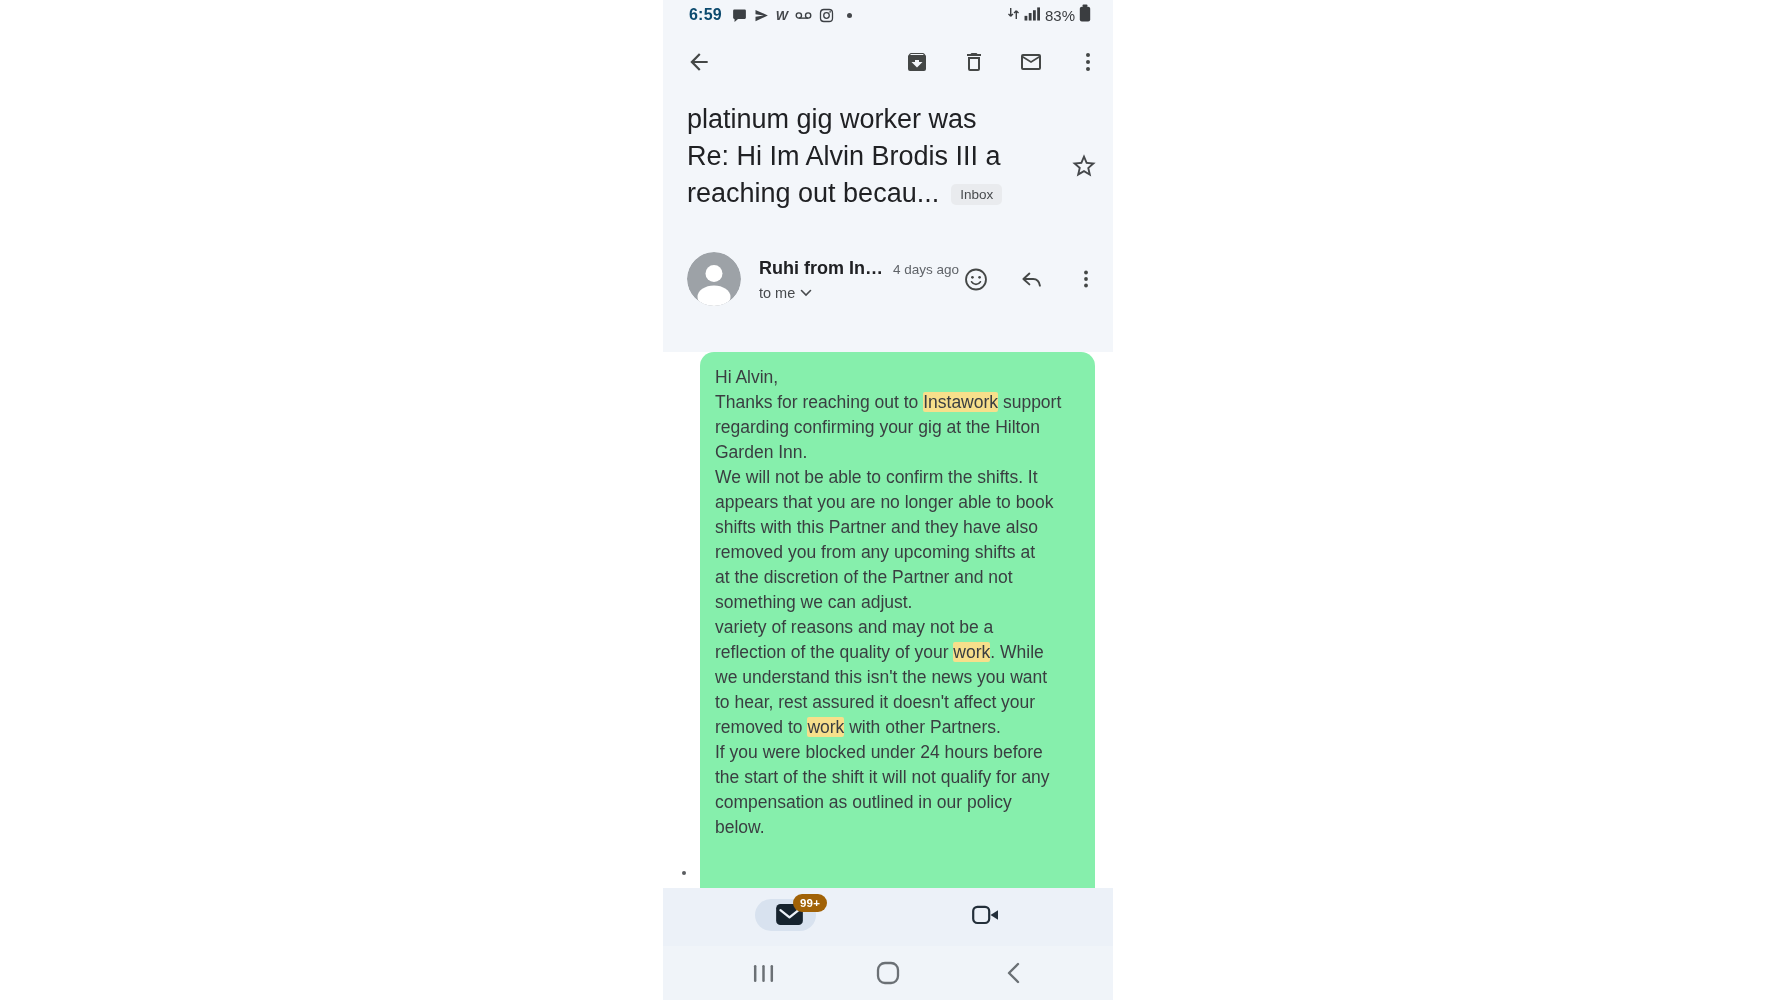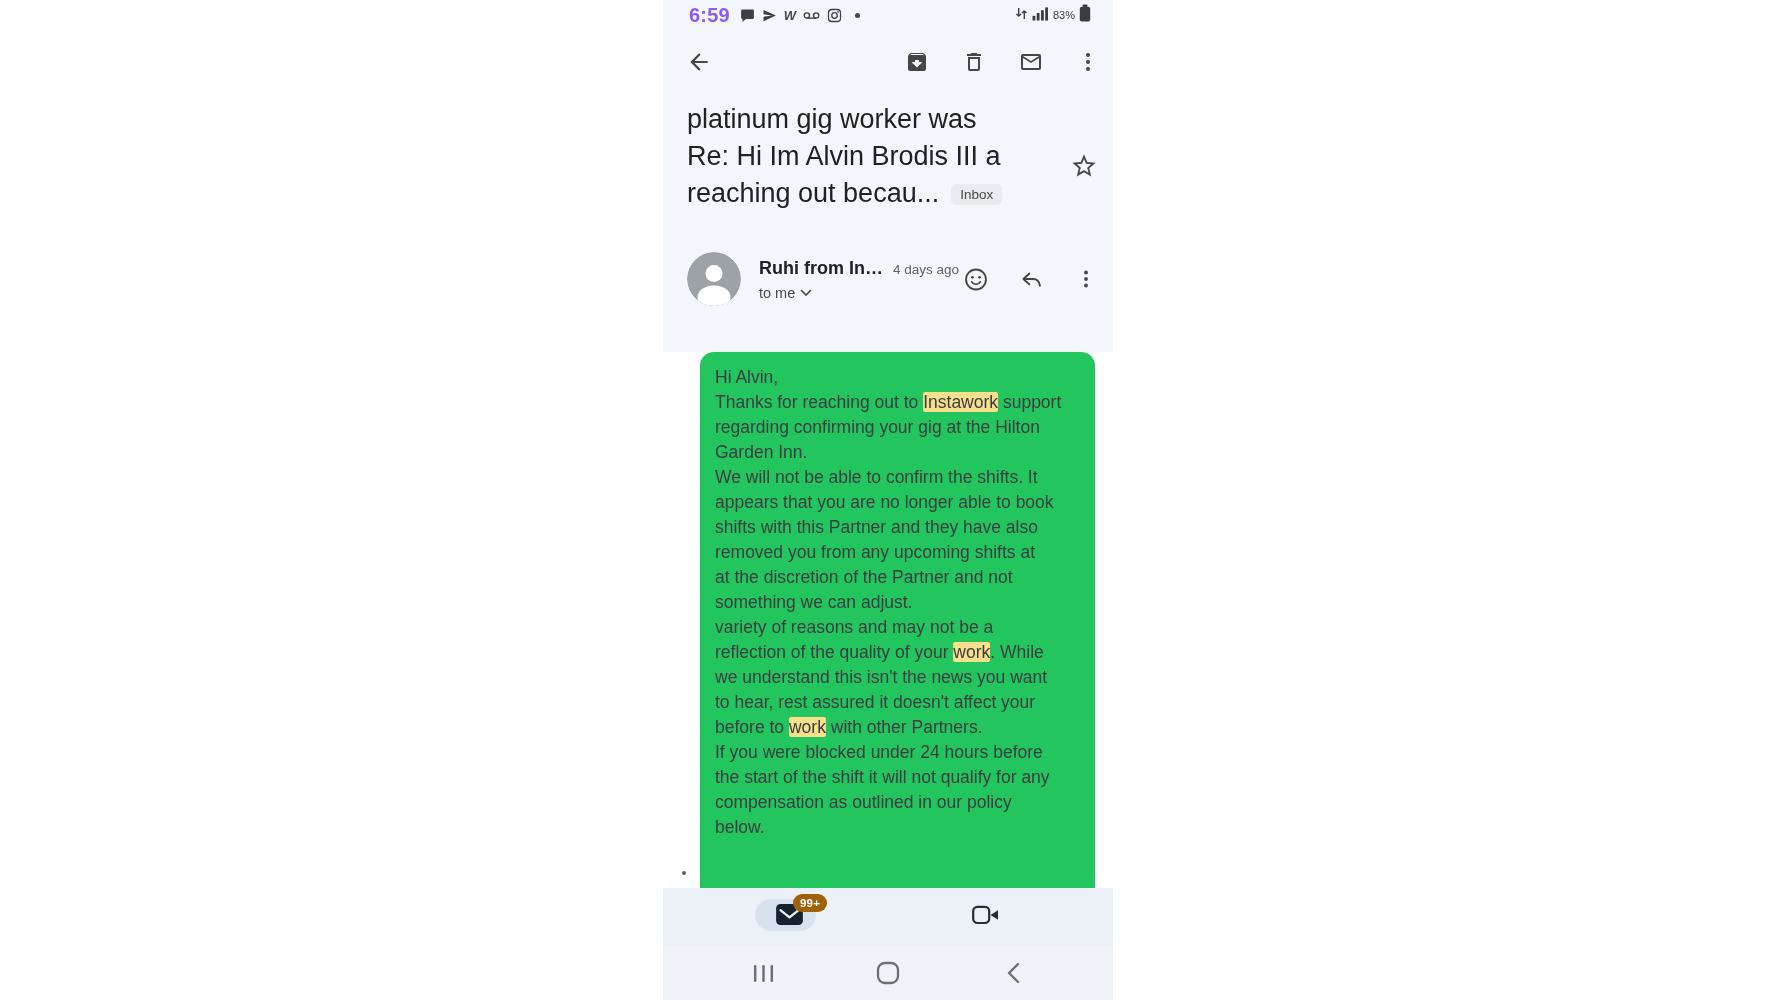--- a/index.html
+++ b/index.html
@@ -2,27 +2,27 @@
 <html><head>
 <meta charset="utf-8">
 <style>
   * { margin:0; padding:0; box-sizing:border-box; }
   html,body { width:1778px; height:1000px; background:#ffffff; font-family:"Liberation Sans", sans-serif; overflow:hidden; }
   .canvas { position:relative; width:1778px; height:1000px; background:#fff; }
   .phone { position:absolute; left:663px; top:0; width:450px; height:1000px; background:#f3f6fa; overflow:hidden; }
 
   
   .status-bar { position:absolute; top:0; left:0; right:0; height:30px; display:flex; align-items:center; padding:0 22px 0 26px; }
-  .status-time { font-size:20px; font-weight:700; color:#8b5cf6; letter-spacing:.2px; }
+  .status-time { font-size:16px; font-weight:700; color:#0c4a6e; letter-spacing:.2px; }
   .status-left-icons { display:flex; align-items:center; gap:7px; margin-left:10px; }
   .status-left-icons svg { display:block; }
   .w-glyph { font-size:13px; font-weight:700; color:#45484c; font-style:italic; }
   .sep-dot { width:5px; height:5px; border-radius:50%; background:#44474b; margin-left:6px; }
   .status-right { display:flex; align-items:center; gap:4px; margin-left:auto; }
-  .status-batt-text { font-size:11px; color:#3a3d40; }
+  .status-batt-text { font-size:15px; color:#3a3d40; }
 
   
   .toolbar { position:absolute; top:38px; left:0; right:0; height:48px; }
   .icon-btn { background:none; border:none; padding:0; cursor:pointer; display:flex; align-items:center; justify-content:center; }
   .tb-back { position:absolute; left:22px; top:10px; width:28px; height:28px; }
   .tb-right { position:absolute; right:13px; top:12px; display:flex; gap:33px; }
   .tb-right .icon-btn { width:24px; height:24px; }
 
   
   .subject { position:absolute; left:24px; top:101px; width:340px; font-size:27px; line-height:37px; color:#202124; }
@@ -38,21 +38,21 @@
   .sender-name { font-size:18px; font-weight:700; color:#202124; white-space:nowrap; }
   .sender-time { font-size:13.5px; color:#5f6368; margin-left:10px; white-space:nowrap; }
   .sender-line2 { display:flex; align-items:center; margin-top:6px; cursor:pointer; }
   .to-me { font-size:14.5px; color:#474a4d; }
   .sender-line2 svg { margin-left:5px; }
   .sender-actions { margin-left:auto; display:flex; align-items:center; gap:29px; }
   .sender-actions .icon-btn { width:26px; height:26px; }
 
   
   .body-region { position:absolute; left:0; top:352px; width:450px; height:536px; background:#ffffff; }
-  .email-card { position:absolute; left:37px; top:0; width:395px; height:536px; background:#22c55e; border-radius:14px 14px 0 0; padding:13px 14px 0 15px; }
+  .email-card { position:absolute; left:37px; top:0; width:395px; height:536px; background:#86efac; border-radius:14px 14px 0 0; padding:13px 14px 0 15px; }
   .body-line { font-size:17.5px; line-height:25px; color:#3a3e41; white-space:nowrap; }
   .hl { background:#f7df8b; border-radius:2px; }
   .stray-dot { position:absolute; left:19px; top:519px; width:4px; height:4px; border-radius:50%; background:#5a5d60; }
 
   
   .tab-bar { position:absolute; left:0; bottom:54px; width:450px; height:58px; background:#ecf1f8; }
   .mail-tab { position:absolute; left:92px; top:11px; width:61px; height:32px; border-radius:17px; background:#d8e2ef; border:none; cursor:pointer; }
   .mail-tab svg { position:absolute; left:21px; top:5px; }
   .mail-badge { position:absolute; left:130px; top:6px; height:18px; border-radius:10px; background:#a16207; color:#fff; font-size:11.5px; font-weight:700; line-height:18px; padding:0 7px; letter-spacing:.2px; }
   .meet-tab { position:absolute; left:305px; top:11px; width:36px; height:32px; background:none; border:none; cursor:pointer; display:flex; align-items:center; justify-content:center; }
@@ -221,21 +221,21 @@
           <div class="body-line"><span>We will not be able to confirm the shifts. It</span></div>
           <div class="body-line"><span>appears that you are no longer able to book</span></div>
           <div class="body-line"><span>shifts with this Partner and they have also</span></div>
           <div class="body-line"><span>removed you from any upcoming shifts at</span></div>
           <div class="body-line"><span>at the discretion of the Partner and not</span></div>
           <div class="body-line"><span>something we can adjust.</span></div>
           <div class="body-line"><span>variety of reasons and may not be a</span></div>
           <div class="body-line"><span>reflection of the quality of your </span><span class="hl">work</span><span>. While</span></div>
           <div class="body-line"><span>we understand this isn't the news you want</span></div>
           <div class="body-line"><span>to hear, rest assured it doesn't affect your</span></div>
-          <div class="body-line"><span>before to </span><span class="hl">work</span><span> with other Partners.</span></div>
+          <div class="body-line"><span>removed to </span><span class="hl">work</span><span> with other Partners.</span></div>
           <div class="body-line"><span>If you were blocked under 24 hours before</span></div>
           <div class="body-line"><span>the start of the shift it will not qualify for any</span></div>
           <div class="body-line"><span>compensation as outlined in our policy</span></div>
           <div class="body-line"><span>below.</span></div>
         </div>
       <span class="stray-dot"></span>
     </div>
 
     <div class="tab-bar">
       <button class="mail-tab" aria-label="Mail">

